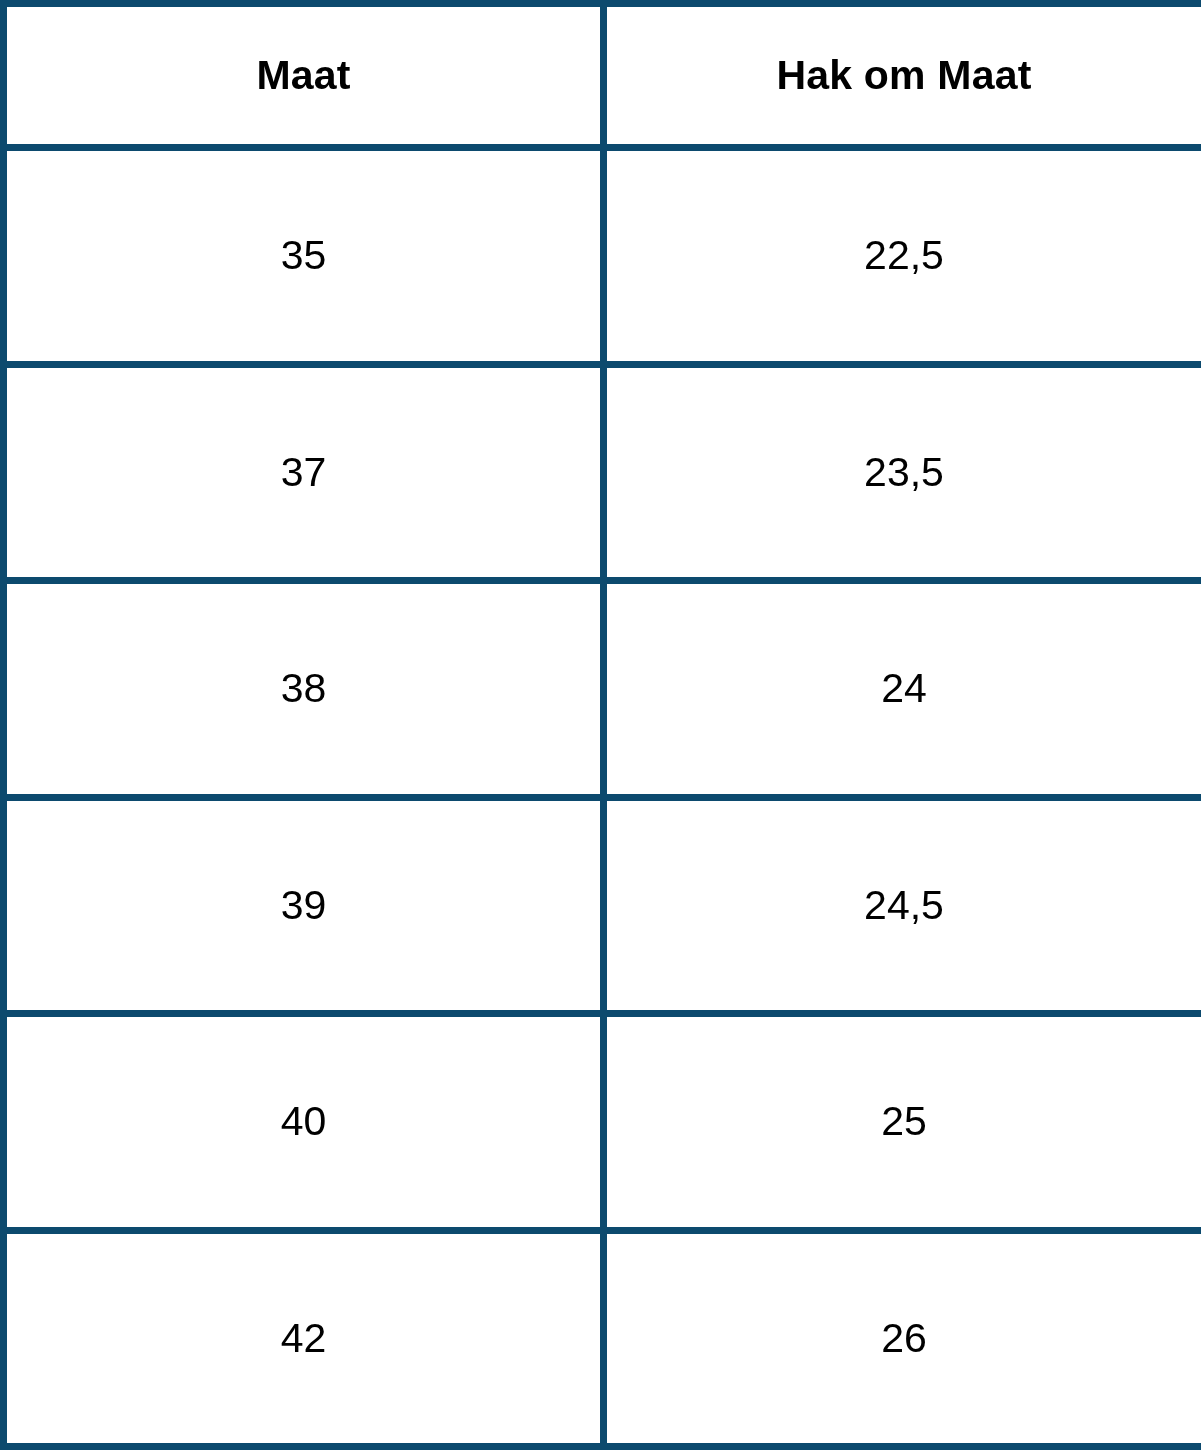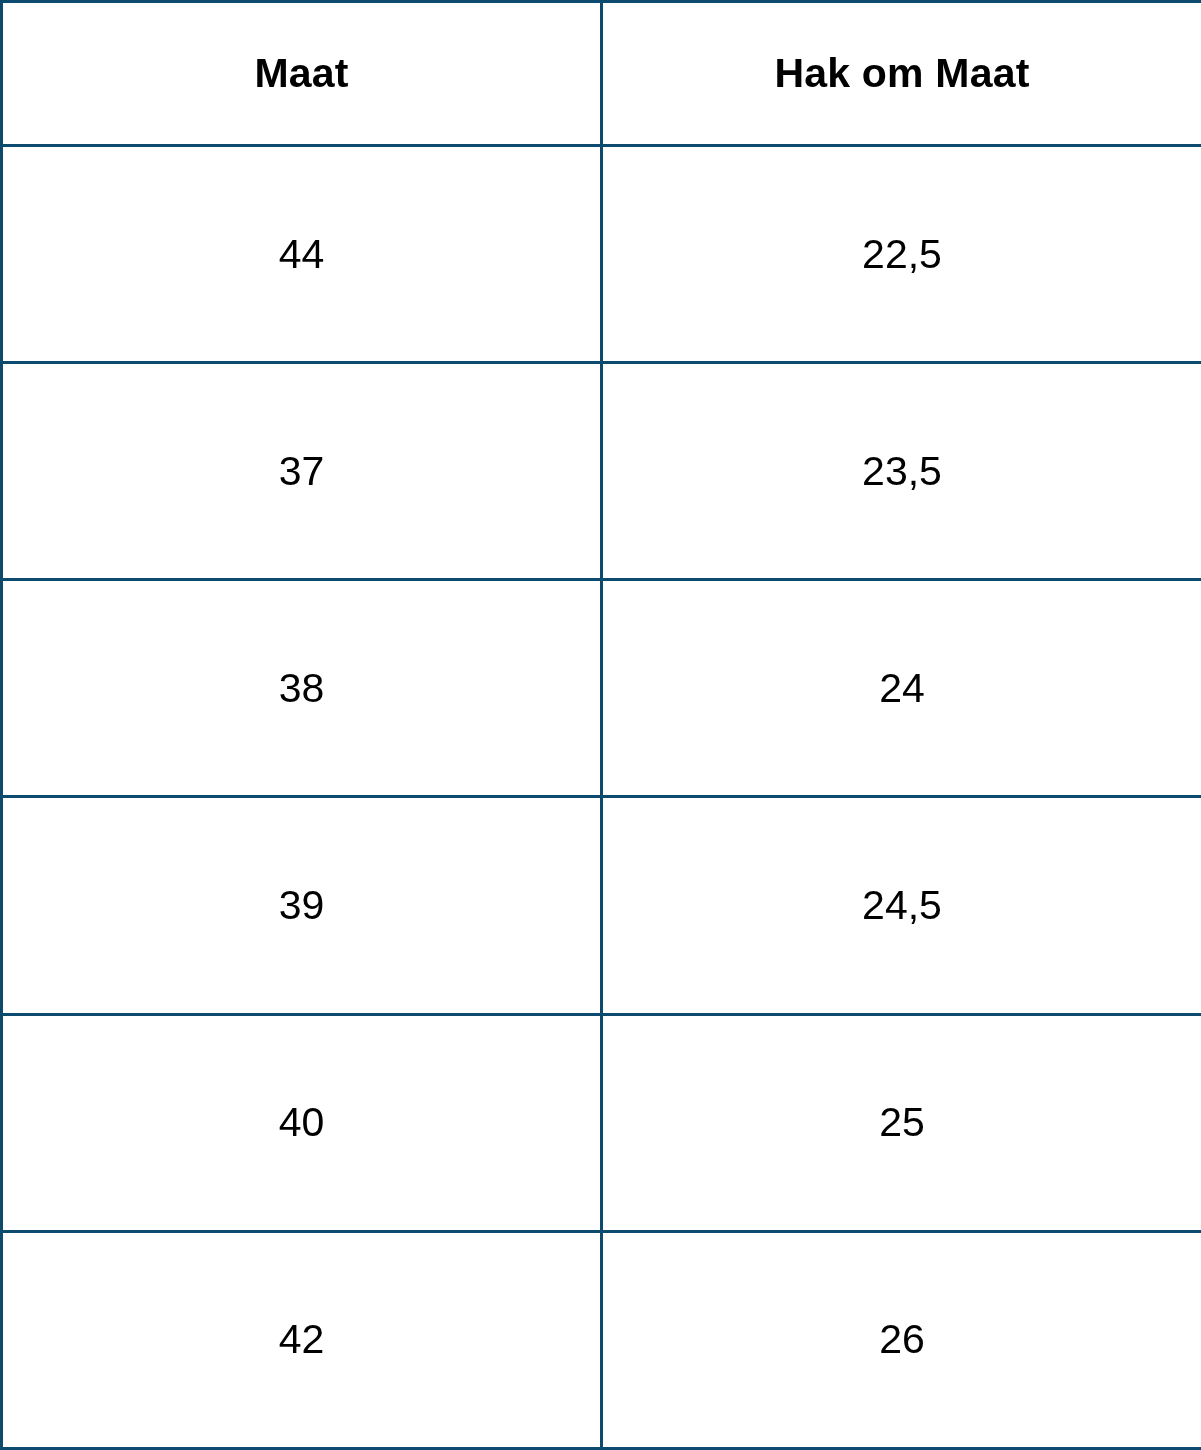--- a/index.html
+++ b/index.html
@@ -28,21 +28,21 @@
     table-layout: fixed;
     border: 3px solid #000000;
     box-sizing: border-box;
   }
 
   table.size-table col.col-maat { width: 600px; }
   table.size-table col.col-value { width: 601px; }
 
   table.size-table th,
   table.size-table td {
-    border: 3px solid #0c4a6e;
+    border: 7px solid #0c4a6e;
     text-align: center;
     vertical-align: middle;
     padding: 0;
     box-sizing: border-box;
     background: #ffffff;
   }
 
   table.size-table thead th {
     height: 144px;
     font-size: 41px;
@@ -66,21 +66,21 @@
       <col class="col-value">
     </colgroup>
     <thead>
       <tr>
         <th>Maat</th>
         <th>Hak om Maat</th>
       </tr>
     </thead>
     <tbody>
       <tr>
-        <td>44</td>
+        <td>35</td>
         <td>22,5</td>
       </tr>
       <tr>
         <td>37</td>
         <td>23,5</td>
       </tr>
       <tr>
         <td>38</td>
         <td>24</td>
       </tr>

